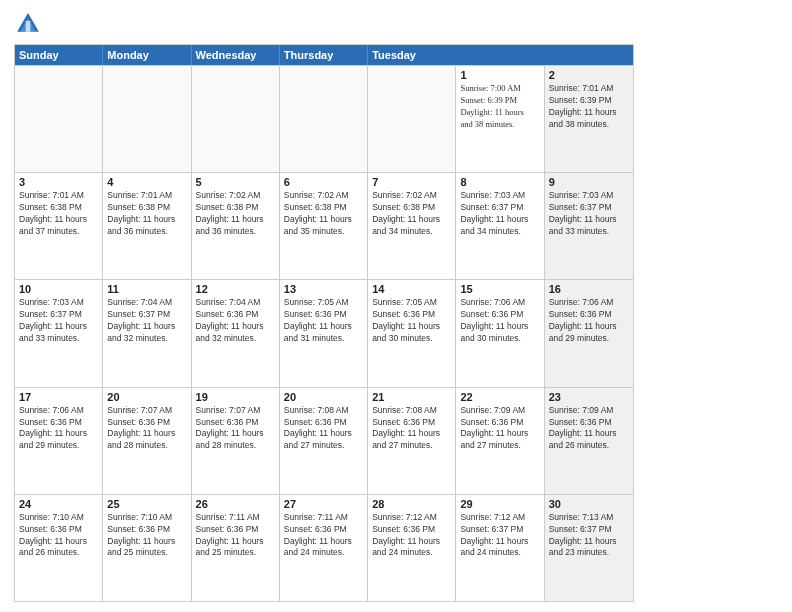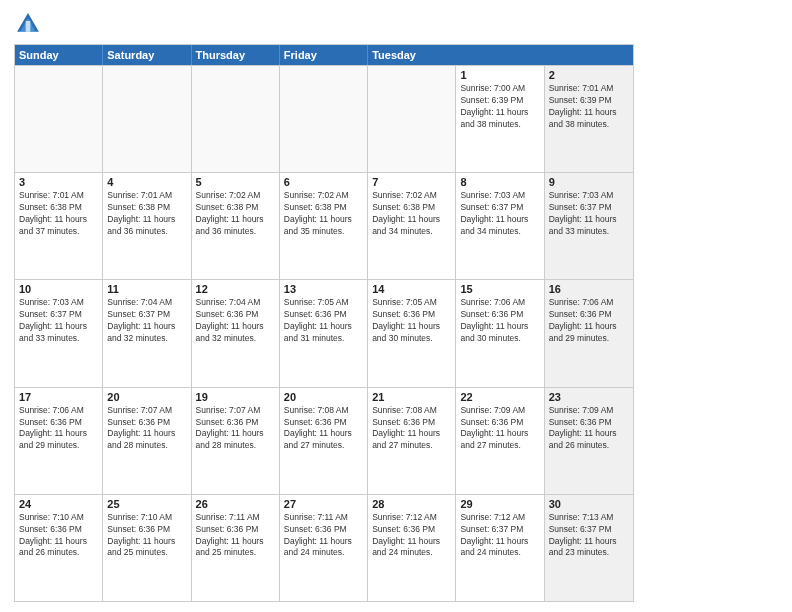--- a/index.html
+++ b/index.html
@@ -135,35 +135,35 @@
     </div>
     <div class="title-area">
       <div class="month-title"></div>
       <div class="subtitle"></div>
     </div>
   </div>
 
   <div class="calendar">
     <div class="cal-header">
     <div class="cal-header-cell">Sunday</div>
-        <div class="cal-header-cell">Saturday</div>
+        <div class="cal-header-cell">Monday</div>
+        <div class="cal-header-cell">Wednesday</div>
         <div class="cal-header-cell">Thursday</div>
-        <div class="cal-header-cell">Friday</div>
         <div class="cal-header-cell">Tuesday</div>
       </div>
     <div class="cal-body">
     <div class="cal-row">
           <div class="cal-cell empty"></div>
           <div class="cal-cell empty"></div>
           <div class="cal-cell empty"></div>
           <div class="cal-cell empty"></div>
           <div class="cal-cell empty"></div>
           <div class="cal-cell">
             <div class="day-num">1</div>
-            <div class="day-info" style="white-space: pre-line;">Sunrise: 7:00 AM
+            <div class="day-info" style="white-space: pre-line; font-family: Liberation Serif, serif;">Sunrise: 7:00 AM
 Sunset: 6:39 PM
 Daylight: 11 hours
 and 38 minutes.</div>
           </div>
           <div class="cal-cell shaded">
             <div class="day-num">2</div>
             <div class="day-info" style="white-space: pre-line;">Sunrise: 7:01 AM
 Sunset: 6:39 PM
 Daylight: 11 hours
 and 38 minutes.</div>

